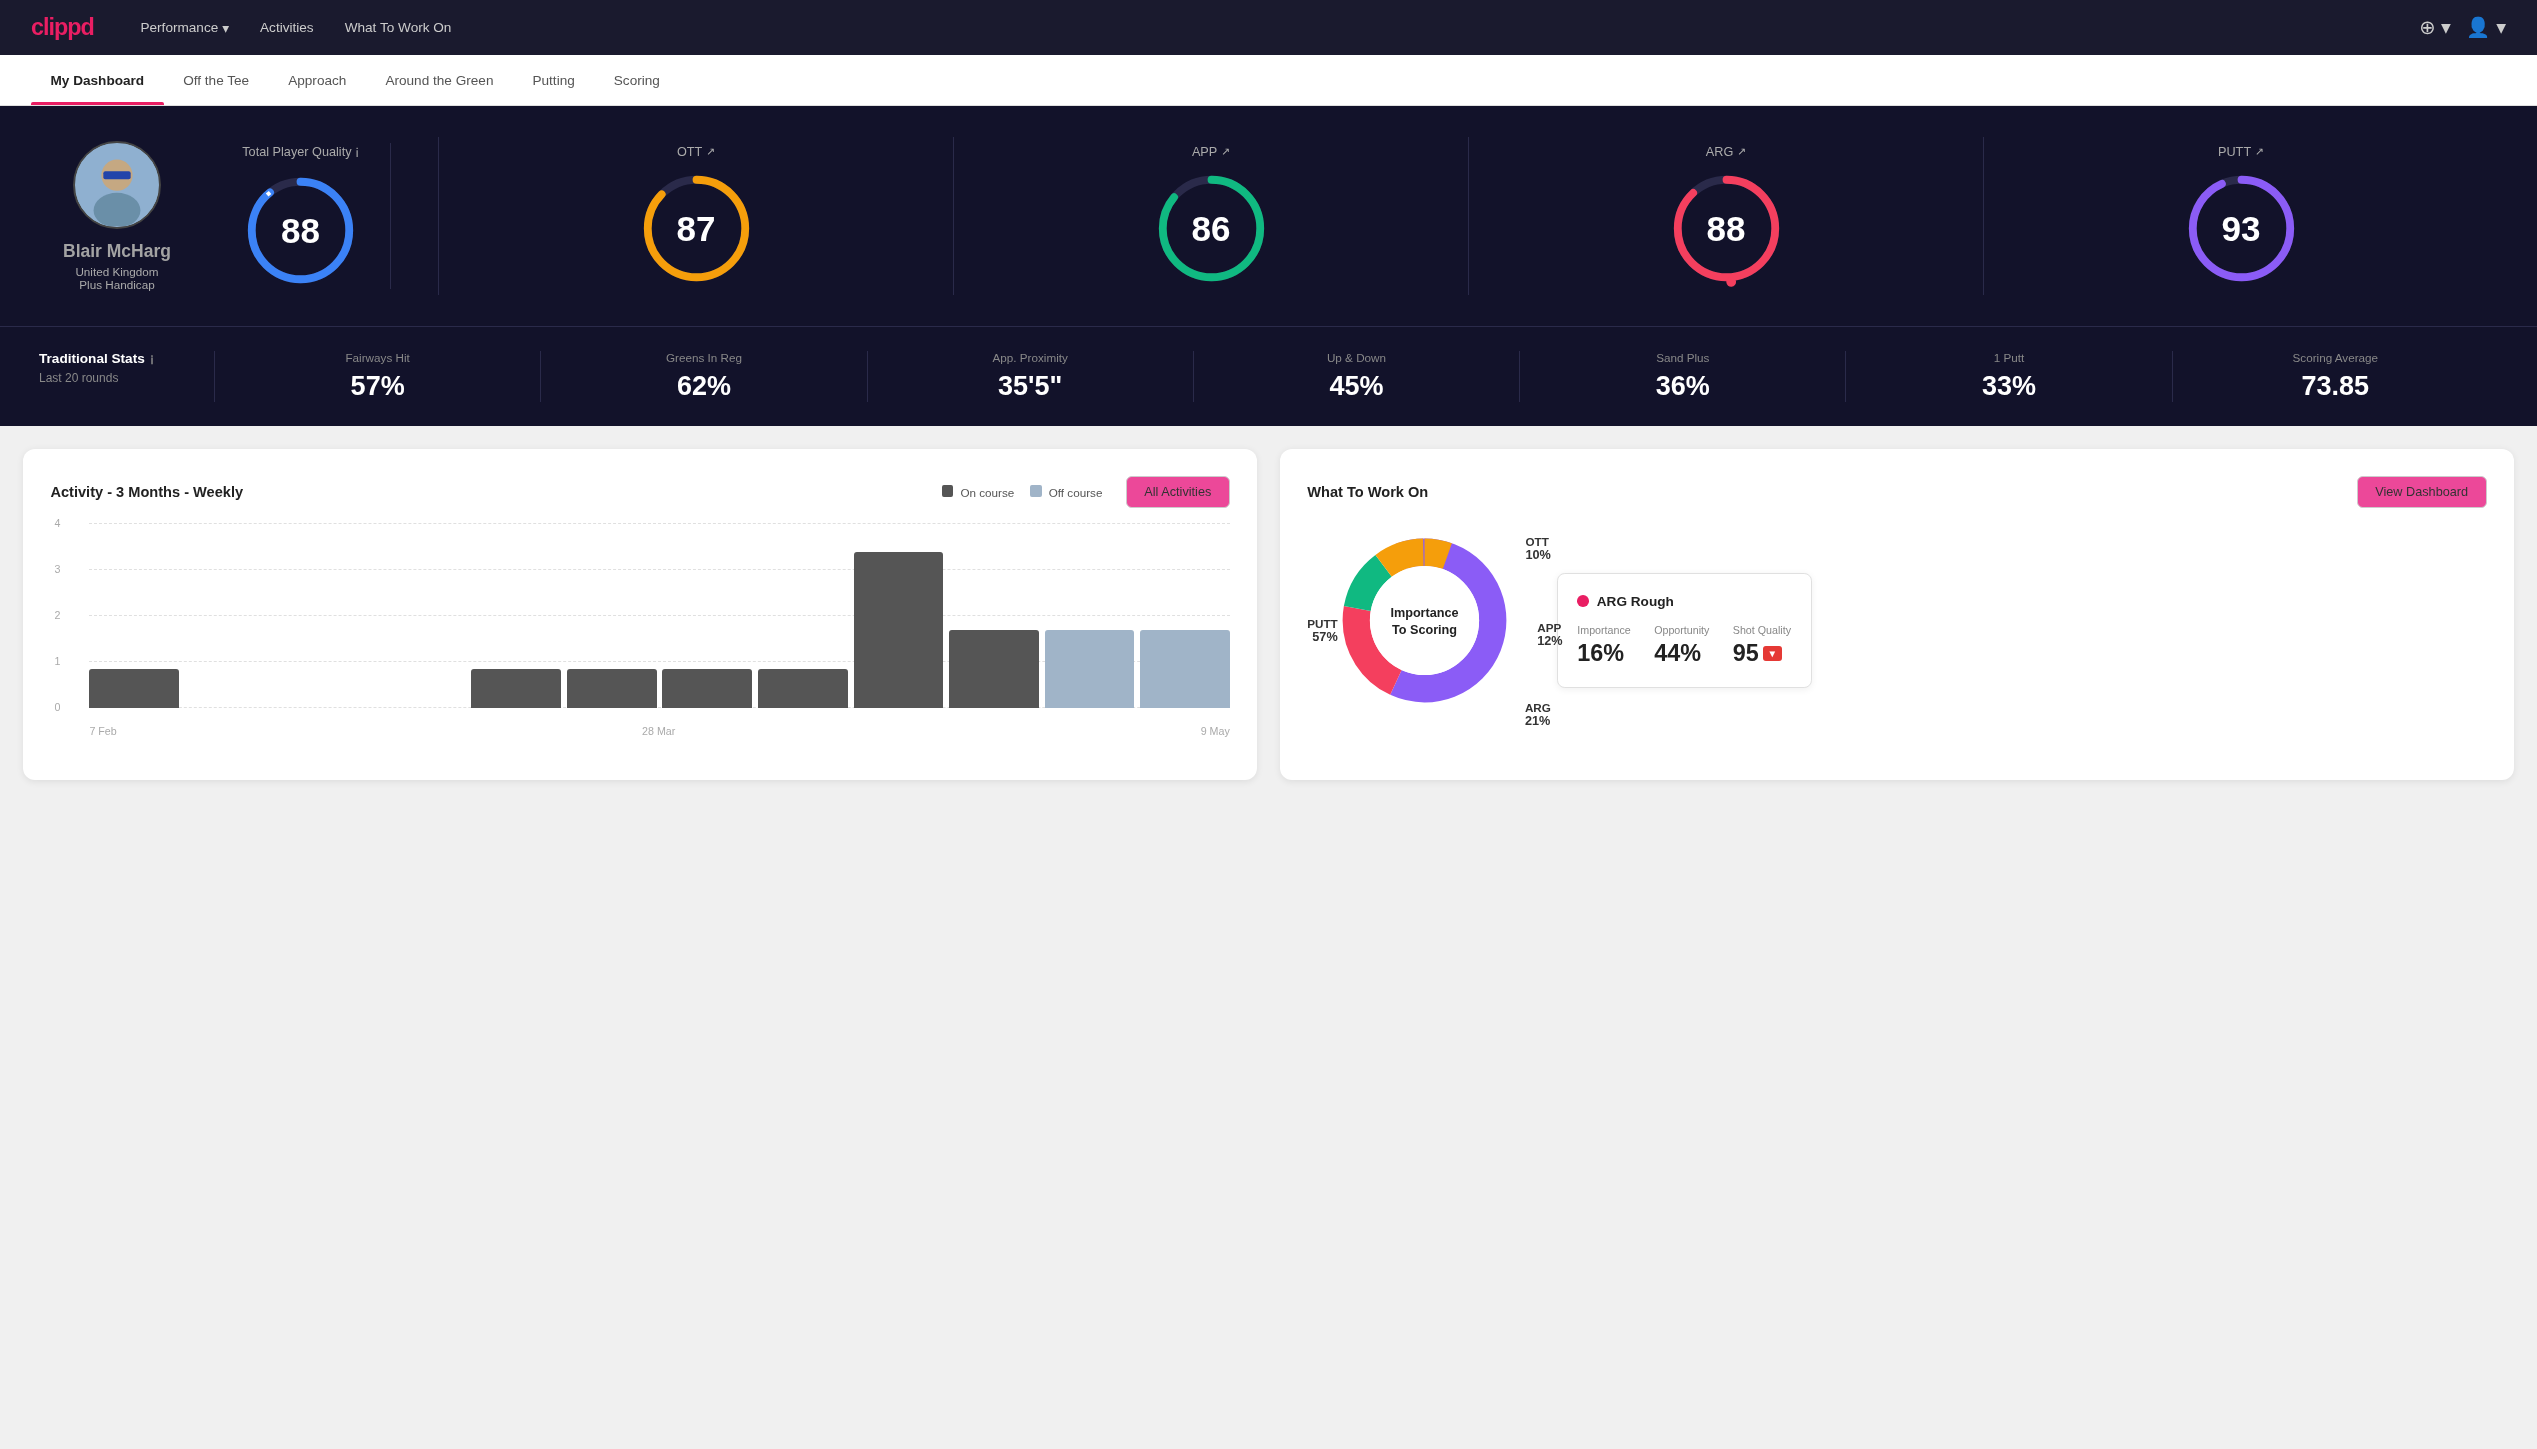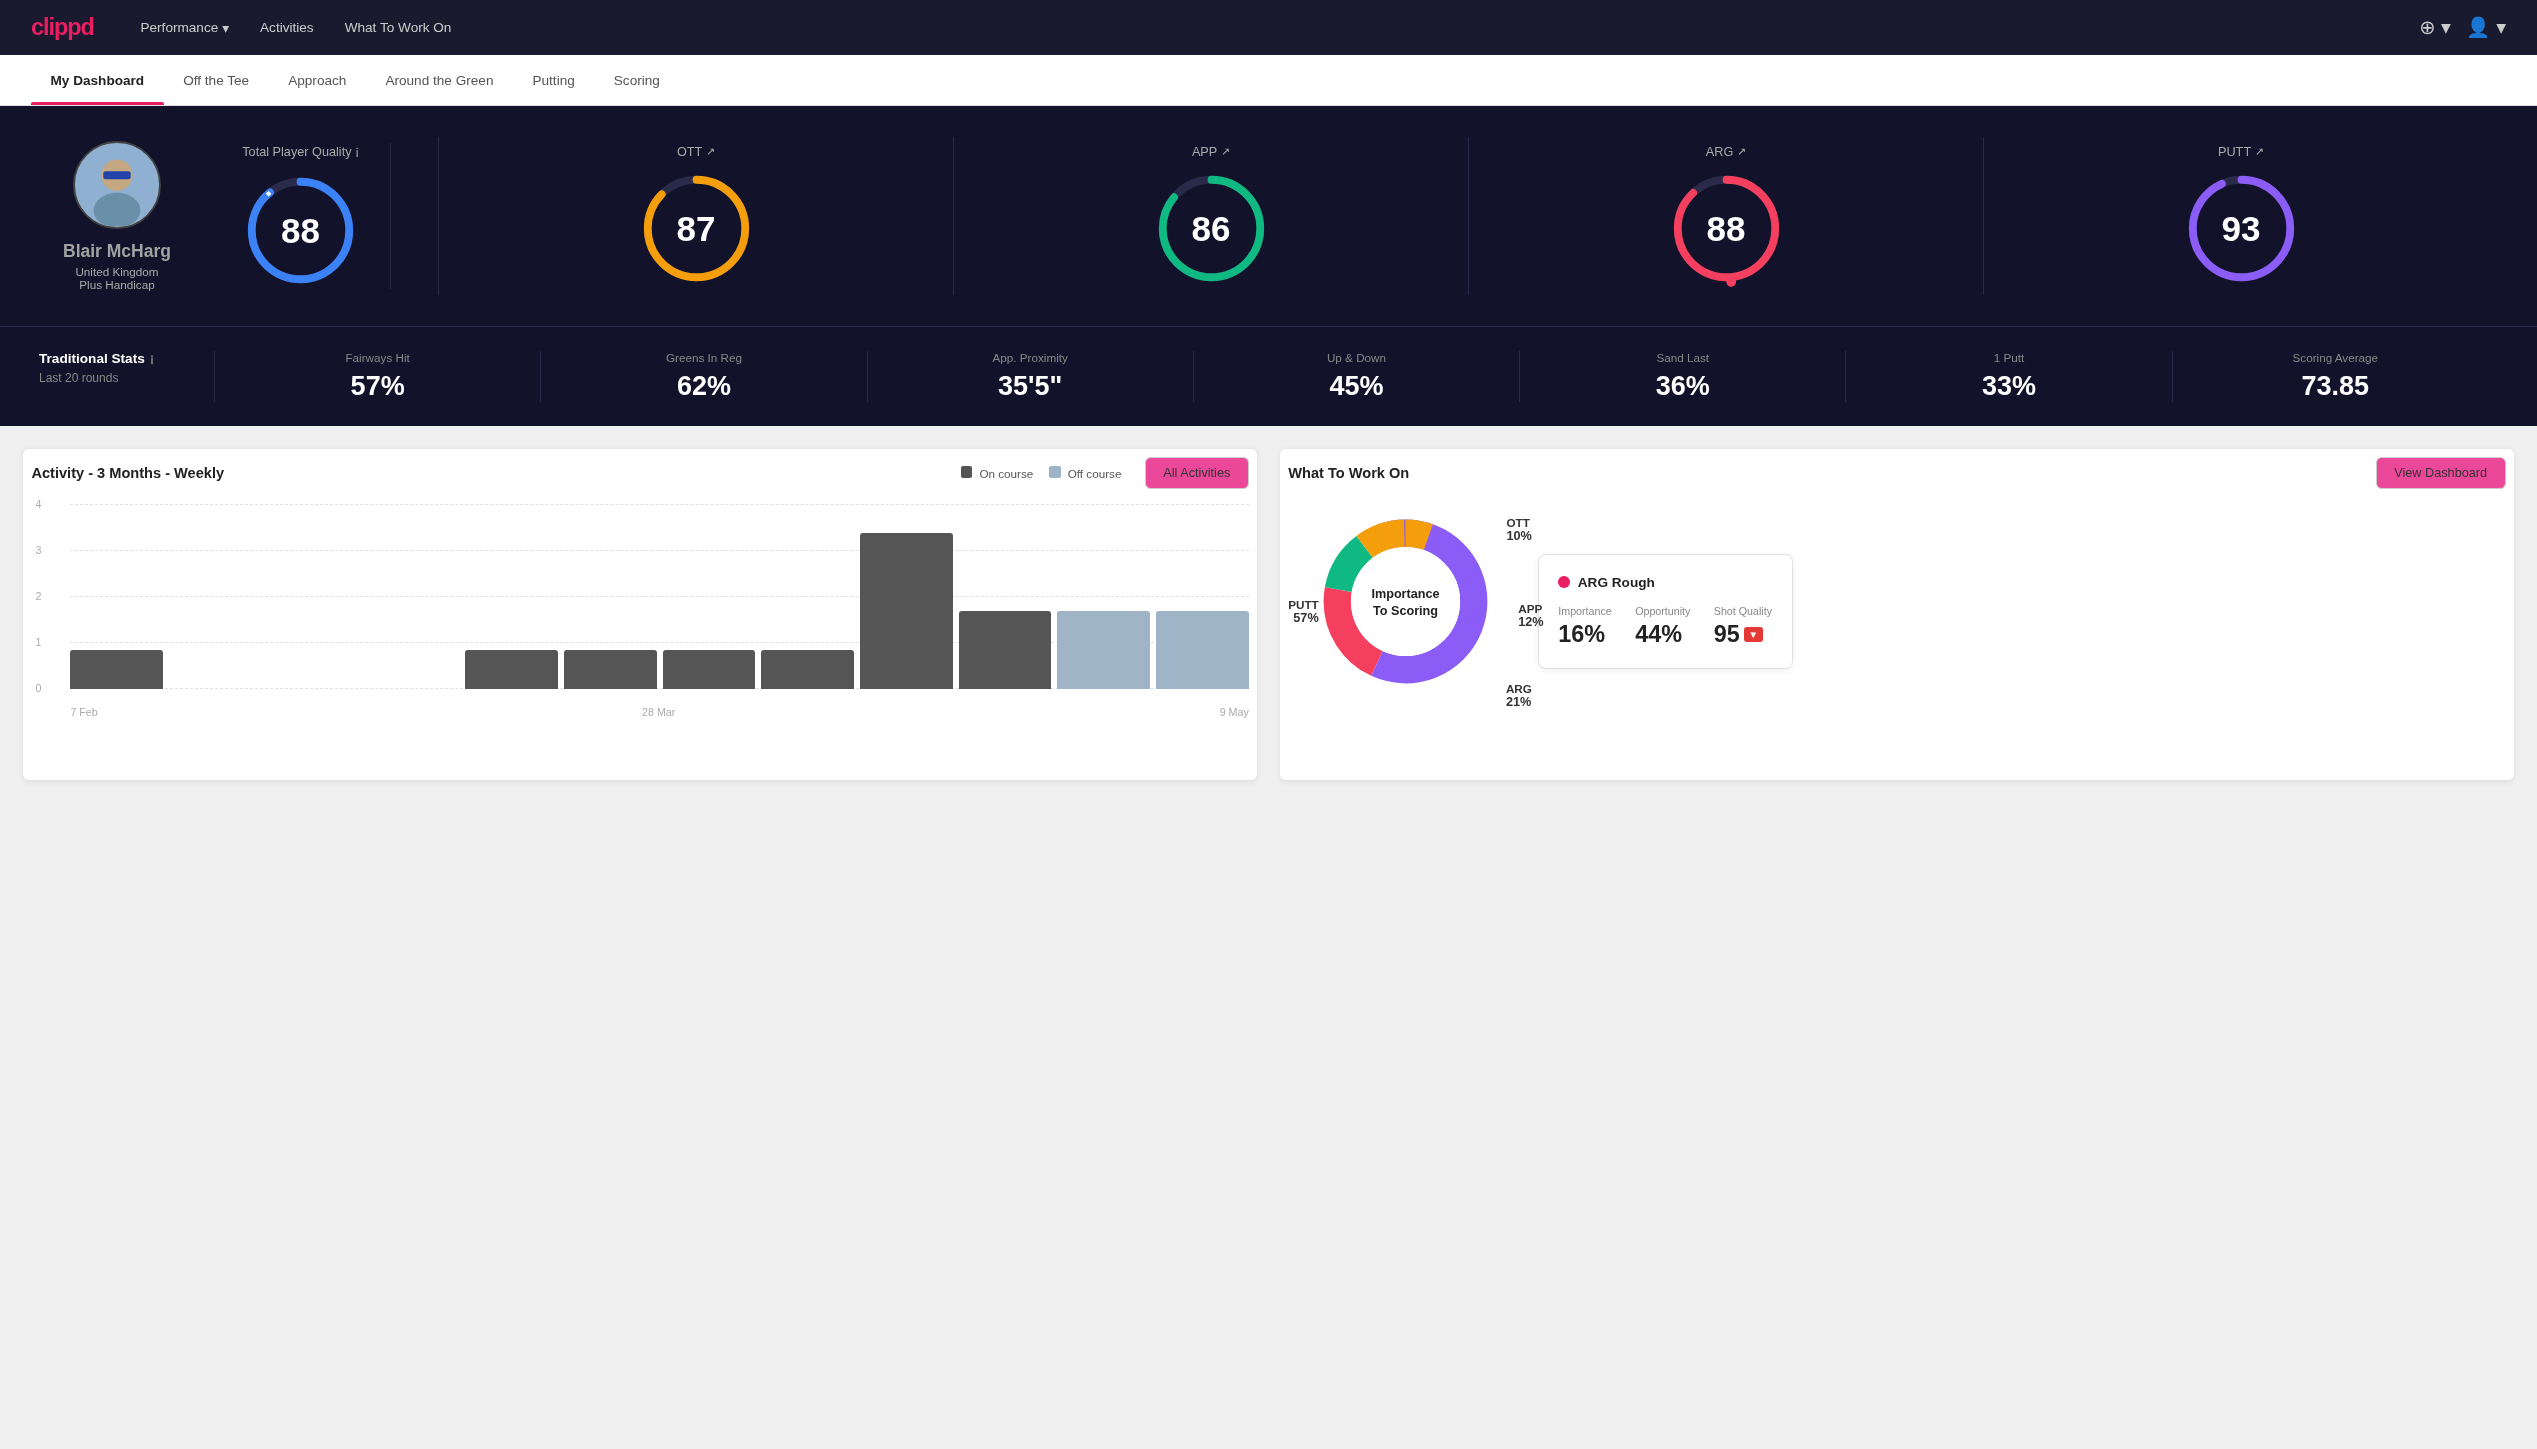--- a/index.html
+++ b/index.html
@@ -185,22 +185,22 @@
 
     
     .bottom-panels {
       display: flex;
       gap: 23.4px;
       padding: 23.4px;
       background: #f0f0f0;
     }
     .panel {
       background: #fff;
-      border-radius: 6px;
-      padding: 8px;
+      border-radius: 12px;
+      padding: 27px;
       box-shadow: 0 1.9px 7.8px rgba(0,0,0,0.08);
     }
     .panel-left { flex: 1; min-height: 331px; }
     .panel-right { flex: 1; min-height: 331px; }
 
     .panel-header {
       display: flex;
       align-items: center;
       justify-content: space-between;
       margin-bottom: 15.6px;
@@ -467,21 +467,21 @@
   </div>
   <div class="stat-item">
     <div class="stat-name">App. Proximity</div>
     <div class="stat-value">35'5"</div>
   </div>
   <div class="stat-item">
     <div class="stat-name">Up &amp; Down</div>
     <div class="stat-value">45%</div>
   </div>
   <div class="stat-item">
-    <div class="stat-name">Sand Last</div>
+    <div class="stat-name">Sand Plus</div>
     <div class="stat-value">36%</div>
   </div>
   <div class="stat-item">
     <div class="stat-name">1 Putt</div>
     <div class="stat-value">33%</div>
   </div>
   <div class="stat-item">
     <div class="stat-name">Scoring Average</div>
     <div class="stat-value">73.85</div>
   </div>

